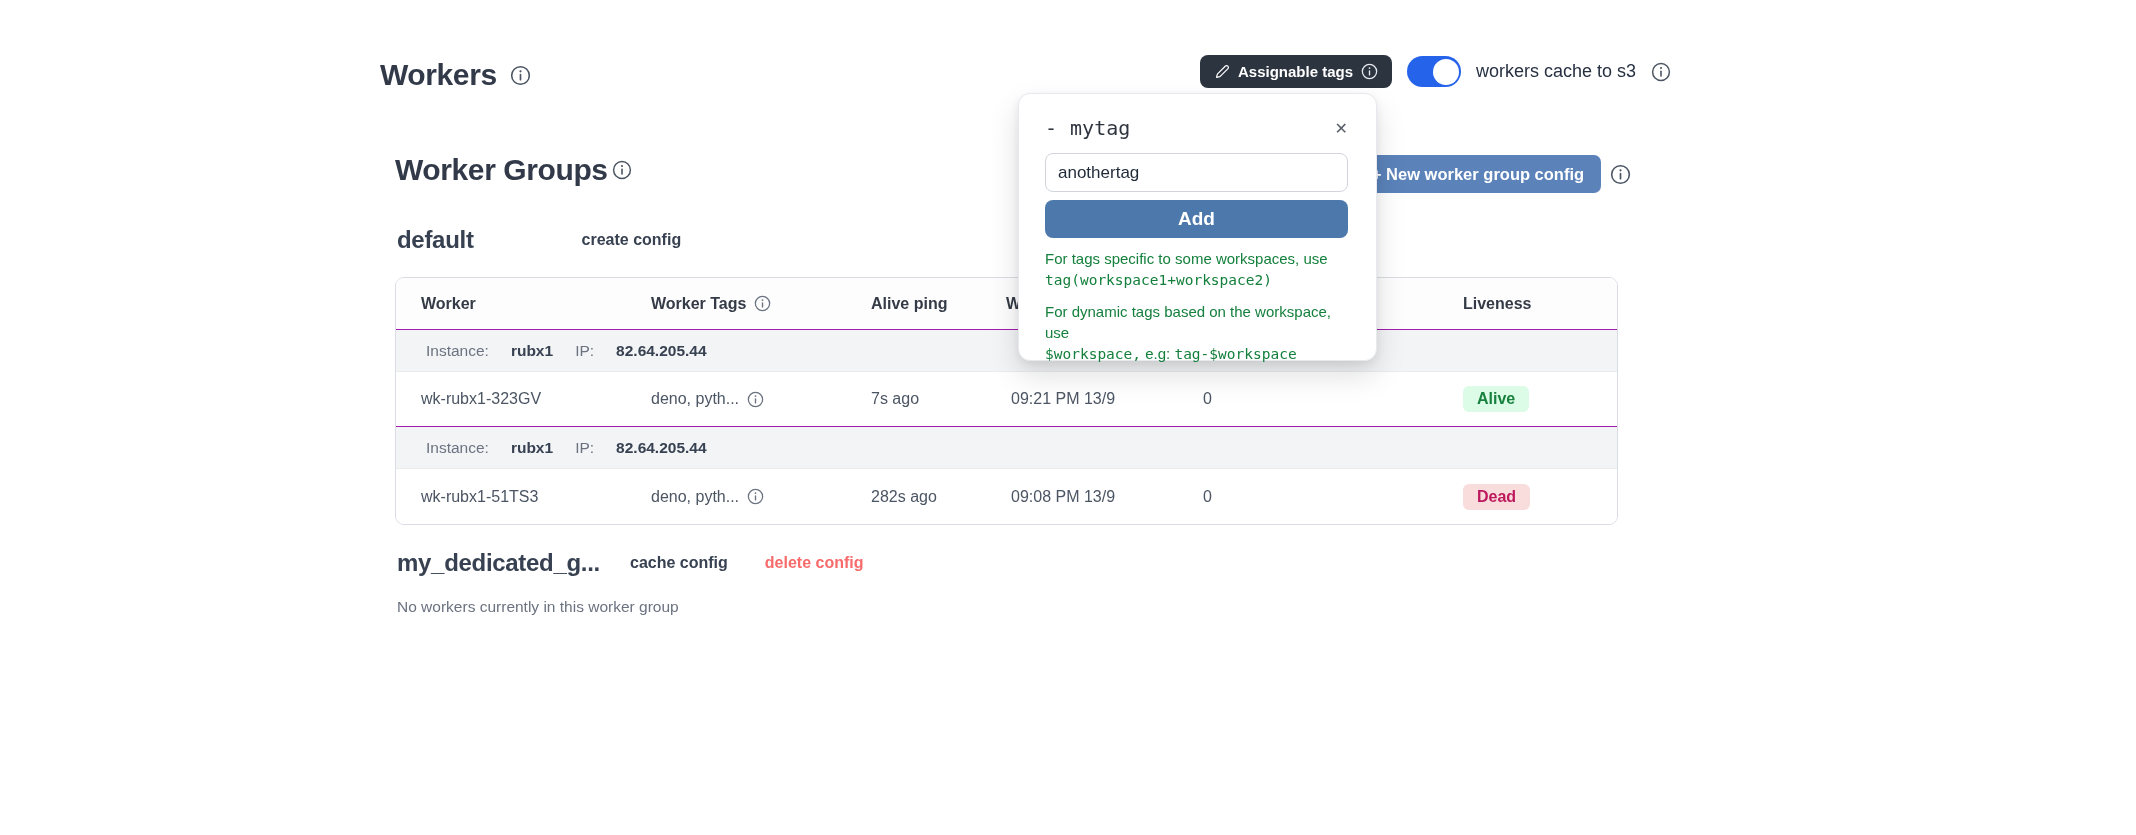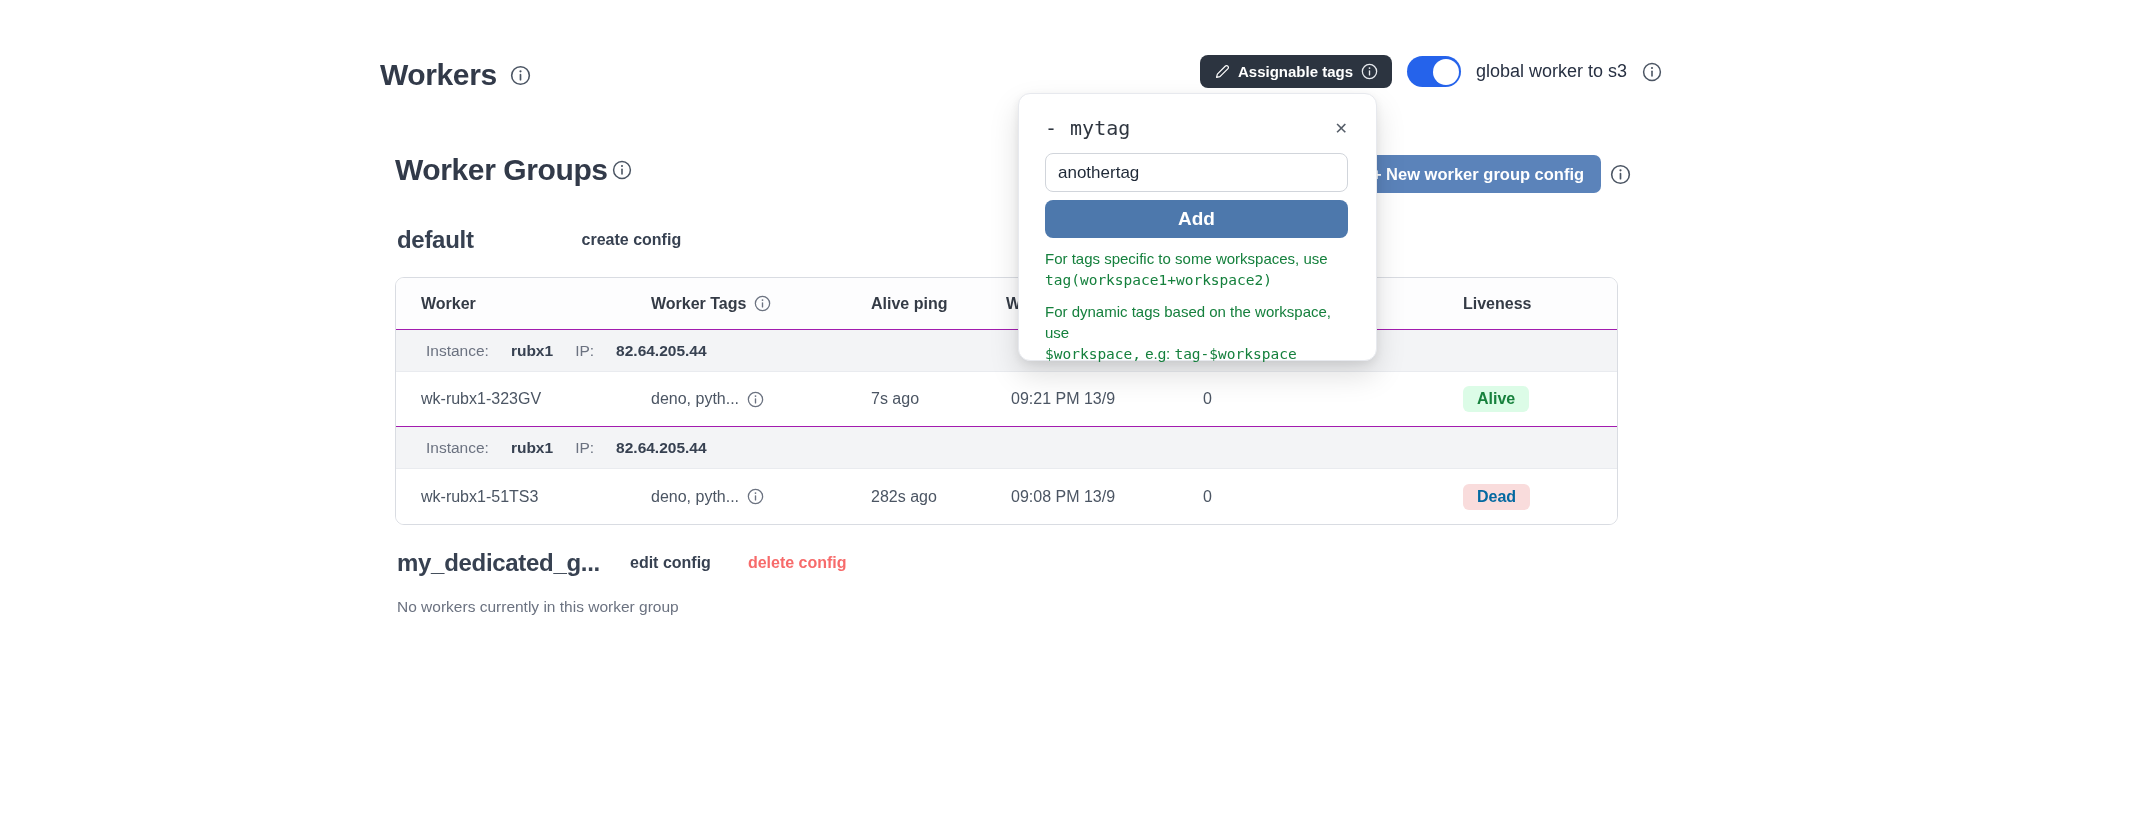--- a/index.html
+++ b/index.html
@@ -40,21 +40,21 @@
   .trow.head { height:52px; font-size:16px; font-weight:600; color:#343b46; background:#fdfdfe; }
   .trow.worker { height:55px; font-size:16px; color:#4b5563; background:#fff; }
   .trow.worker:last-child { border-bottom:none; }
   .irow { height:42px; display:flex; align-items:center; padding-left:30px; gap:22px;
     background:#f3f4f6; border-bottom:1px solid #e9ebef; font-size:15.5px; color:#6b7280; }
   .irow b { color:#374151; font-weight:700; }
   .cell-ind { padding-left:5px; }
   .with-icon { display:flex; align-items:center; gap:8px; }
   .badge { display:inline-block; padding:4px 14px; border-radius:6px; font-size:16px; font-weight:700; }
   .badge.alive { background:#dcfce7; color:#17813d; }
-  .badge.dead { background:#f9dcdc; color:#0369a1; }
+  .badge.dead { background:#f9dcdc; color:#be185d; }
 
   .group2-row { position:absolute; left:397px; top:549px; display:flex; align-items:center; }
   .empty-text { position:absolute; left:397px; top:598px; font-size:15.5px; color:#6b7280; }
 
   
   .popup { position:absolute; left:1018px; top:93px; width:359px; height:268px; background:#fff;
     border:1px solid #e7e9ee; border-radius:12px; box-shadow:0 14px 30px rgba(0,0,0,.13), 0 3px 8px rgba(0,0,0,.07);
     padding:22px 28px 20px 26px; z-index:10; }
   .mono { font-family:"DejaVu Sans Mono","Liberation Mono",monospace; }
   .popup-head { display:flex; align-items:center; font-size:20px; color:#2f3640; }
@@ -97,21 +97,21 @@
         <svg viewBox="0 0 20 20" width="17" height="17">
             <circle cx="10" cy="10" r="8.4" fill="none" stroke="currentColor" stroke-width="1.5"></circle>
             <line x1="10" y1="9.2" x2="10" y2="14" stroke="currentColor" stroke-width="1.6" stroke-linecap="round"></line>
             <circle cx="10" cy="6" r="1.05" fill="currentColor"></circle>
           </svg>
       </span>
     </button>
     <div class="toggle">
       <div class="knob"></div>
     </div>
-    <span class="global-label">global worker to s3</span>
+    <span class="global-label">workers cache to s3</span>
     <span class="info">
       <svg viewBox="0 0 20 20" width="20" height="20">
           <circle cx="10" cy="10" r="8.4" fill="none" stroke="currentColor" stroke-width="1.5"></circle>
           <line x1="10" y1="9.2" x2="10" y2="14" stroke="currentColor" stroke-width="1.6" stroke-linecap="round"></line>
           <circle cx="10" cy="6" r="1.05" fill="currentColor"></circle>
         </svg>
     </span>
   </div>
 
   <div class="wg-row">
@@ -210,21 +210,21 @@
       <div class="cell-ind">09:08 PM 13/9</div>
       <div class="cell-ind">0</div>
       <div class="cell-ind">
         <span class="badge dead">Dead</span>
       </div>
     </div>
   </div>
 
   <div class="group2-row">
     <span class="group-name">my_dedicated_g...</span>
-    <span class="link-cfg" style="margin-left:30px">edit config</span>
+    <span class="link-cfg" style="margin-left:30px">cache config</span>
     <span class="link-cfg danger" style="margin-left:37px">delete config</span>
   </div>
   <div class="empty-text">No workers currently in this worker group</div>
 
   <div class="popup">
     <div class="popup-head">
       <button class="remove-btn">-</button>
       <span class="mono tagname">mytag</span>
       <button class="close-btn">✕</button>
     </div>

